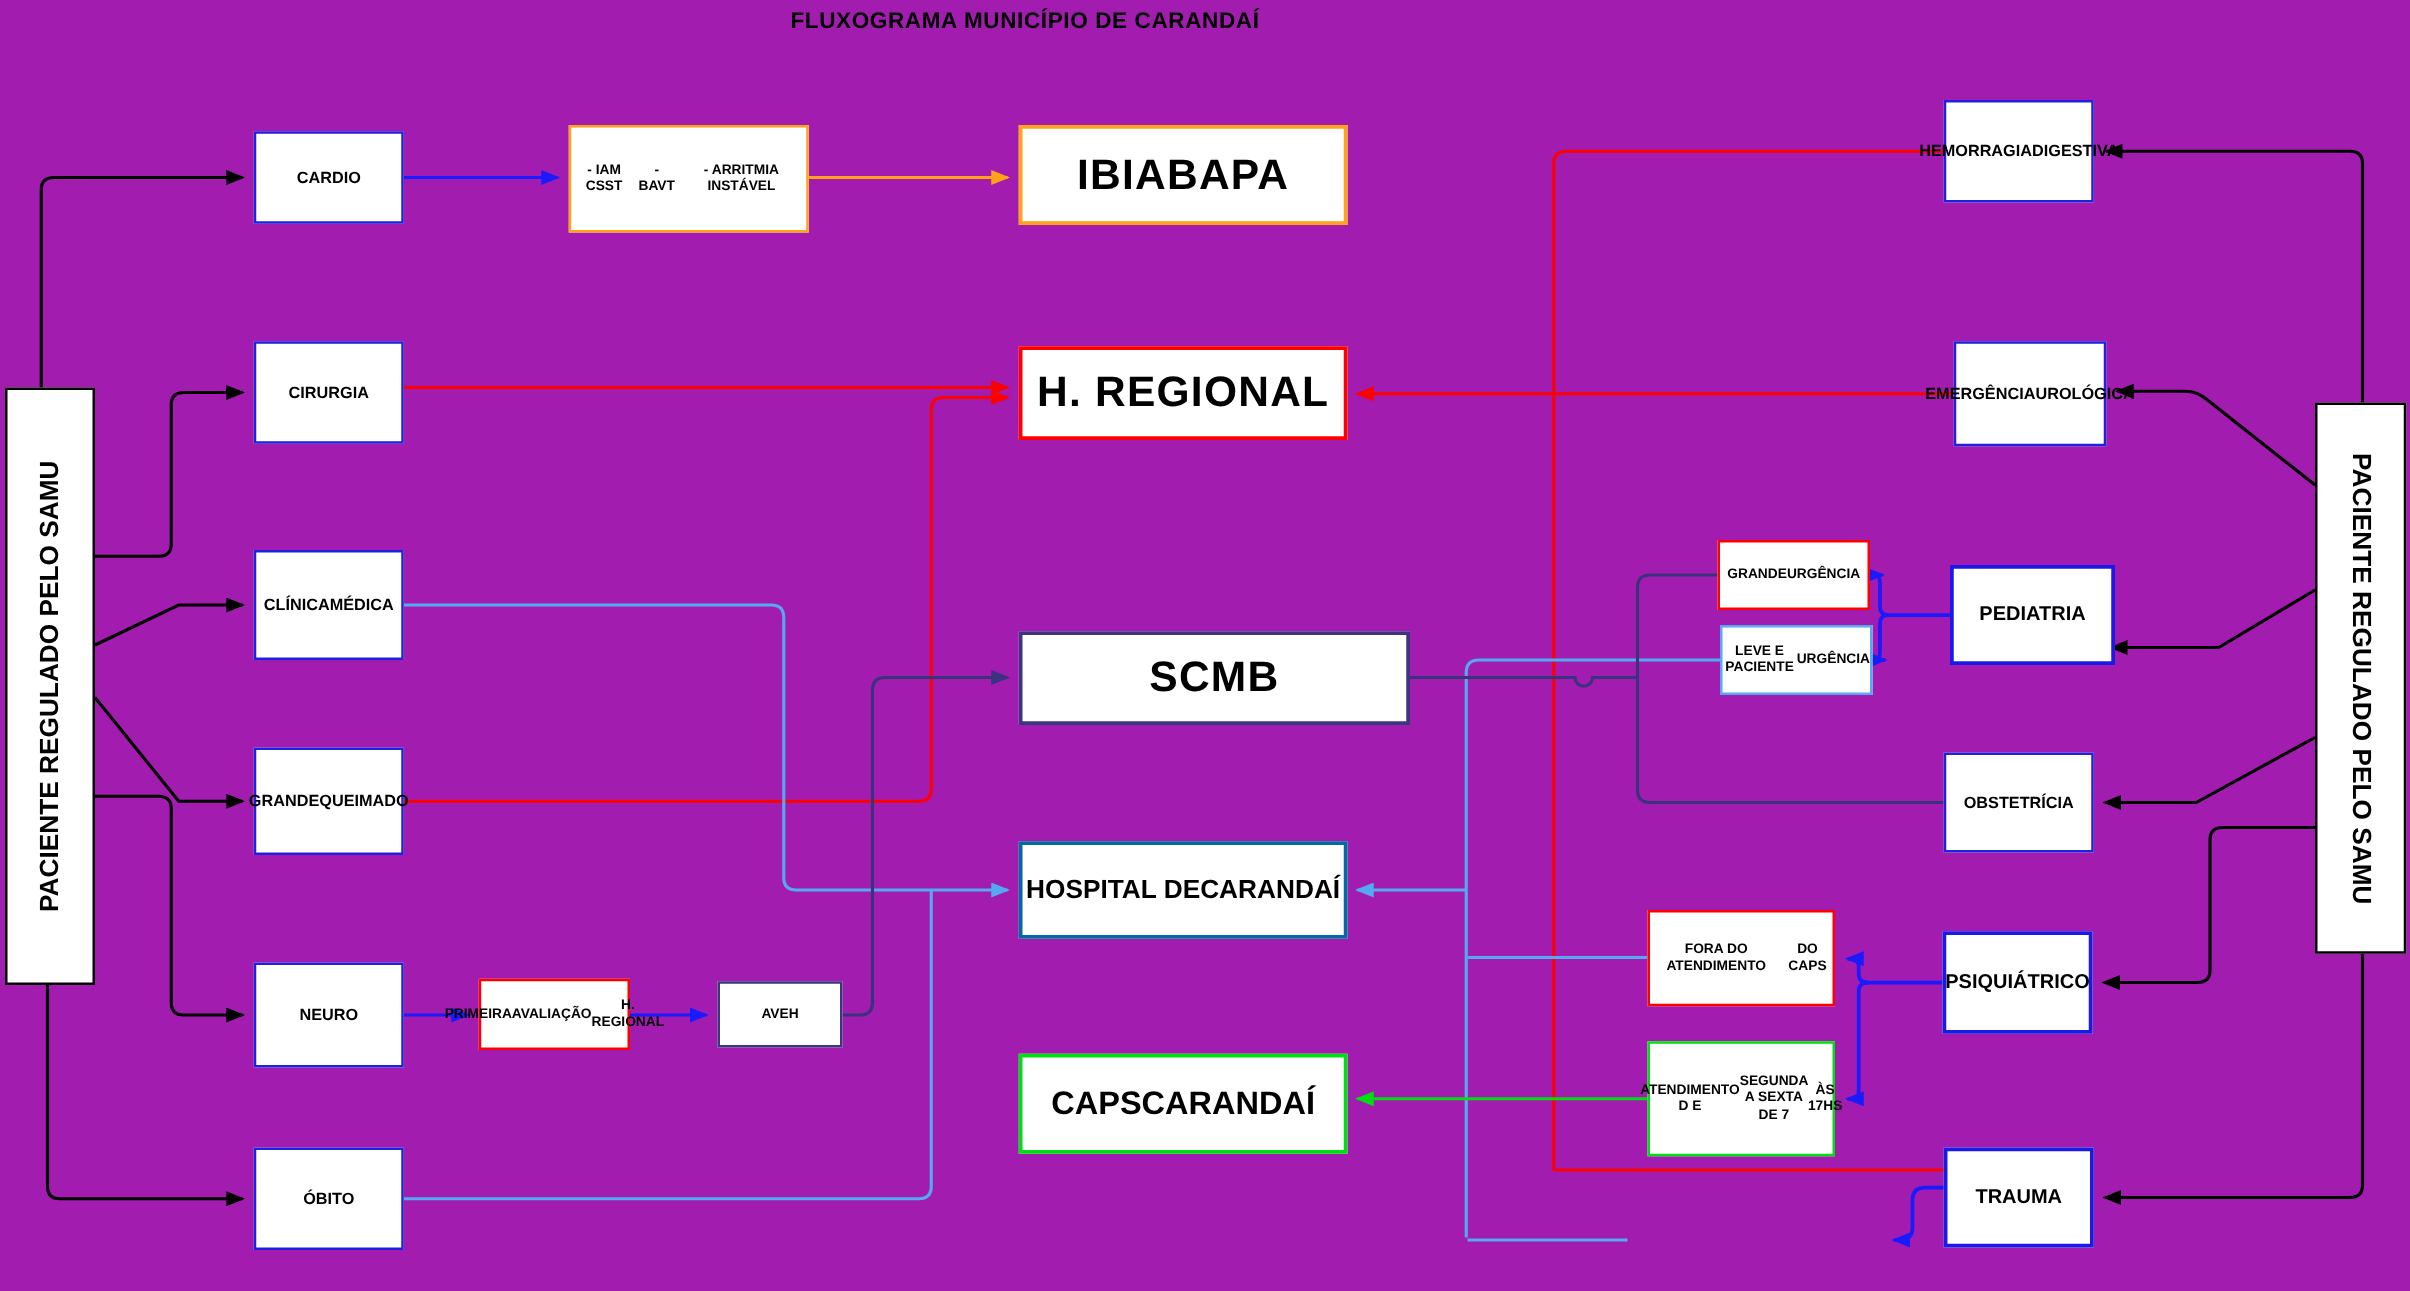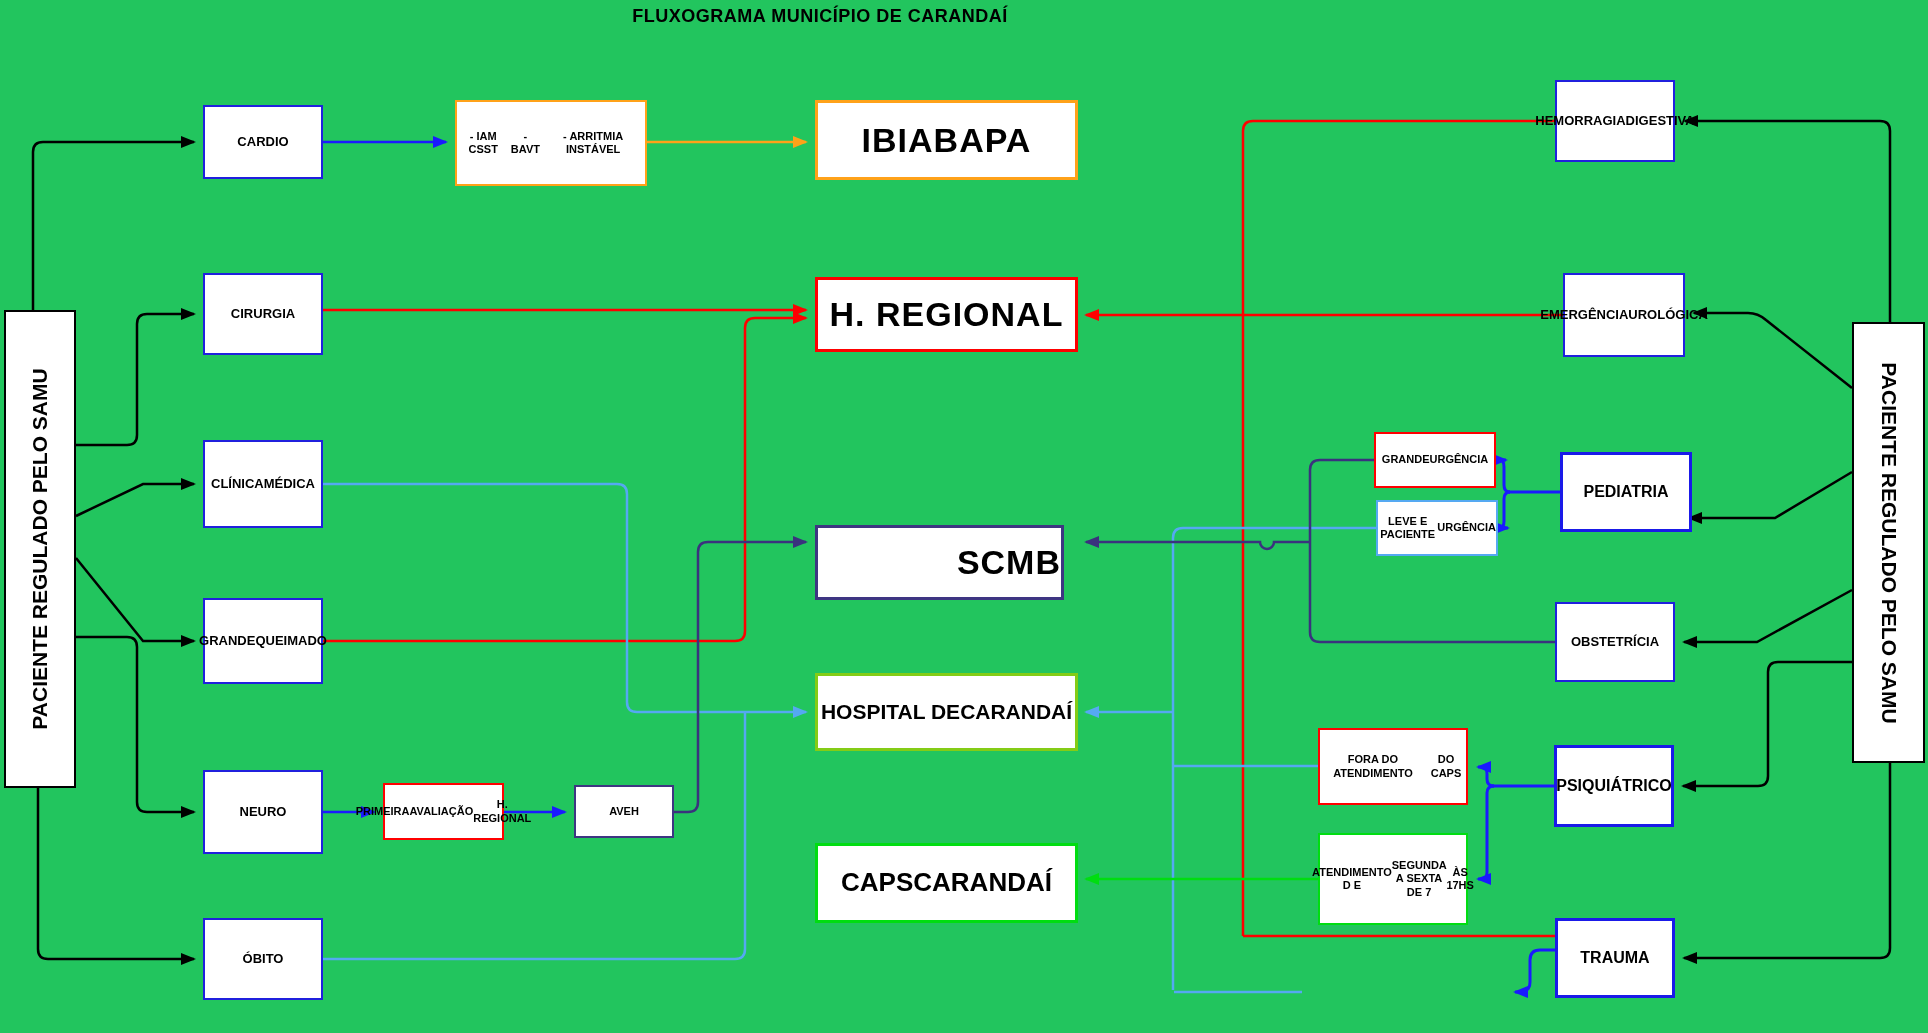--- a/index.html
+++ b/index.html
@@ -1,19 +1,19 @@
 <!DOCTYPE html>
 <html><head>
 <meta charset="utf-8">
 <style>
   html,body{margin:0;padding:0;background:#ffffff;}
   #canvas{
     position:relative;
     width:1928px;height:1033px;
-    background:#22c55e;
+    background:#a21caf;
     font-family:"Liberation Sans", sans-serif;
     overflow:hidden;
   }
   #edges{position:absolute;left:0;top:0;width:1928px;height:1033px;z-index:1;}
   .box{
     position:absolute;
     background:#ffffff;
     display:flex;flex-direction:row;
     align-items:center;justify-content:center;
     text-align:center;
@@ -25,21 +25,21 @@
   .box span{display:block;}
   .b-blue{border:2px solid #2020dd;}
   .b-blue-thick{border:3px solid #1a1ae8;}
   .b-red{border:2px solid #ff0000;}
   .b-red-big{border:3px solid #ff0000;}
   .b-orange{border:2px solid #ffa219;}
   .b-orange-big{border:3px solid #ffa219;}
   .b-purple{border:2px solid #3e3582;}
   .b-purple-big{border:3px solid #3e3582;}
   .b-lblue{border:2px solid #55a9f2;}
-  .b-lblue-big{border:3px solid #84cc16;text-align:right;}
+  .b-lblue-big{border:3px solid #0369a1;text-align:right;}
   .b-green{border:2px solid #00dd11;}
   .b-green-big{border:3px solid #00dd11;}
   .b-black{border:2px solid #000000;}
   .fs-tiny{font-size:11px;}
   .fs-med{font-size:13px;}
   .fs-node{font-size:16px;}
   .fs-big{font-size:34px;letter-spacing:1px;}
   .fs-hosp{font-size:21px;}
   .fs-caps{font-size:26px;}
   .vtext{position:absolute;white-space:nowrap;font-size:21px;font-weight:bold;
@@ -158,21 +158,21 @@
 
   <div class="box b-red-big fs-big" style="left:815px;top:277px;width:263px;height:75px;">
     <span>H. REGIONAL</span>
   </div>
 
   <div class="box b-blue fs-med" style="left:203px;top:440px;width:120px;height:88px;">
     <span>CLÍNICA</span>
     <span>MÉDICA</span>
   </div>
 
-  <div class="box b-purple-big fs-big" style="left:815px;top:525px;width:249px;height:75px;justify-content:flex-end;">
+  <div class="box b-purple-big fs-big" style="left:815px;top:505px;width:313px;height:75px;">
     <span>SCMB</span>
   </div>
 
   <div class="box b-blue fs-med" style="left:203px;top:598px;width:120px;height:86px;">
     <span>GRANDE</span>
     <span>QUEIMADO</span>
   </div>
 
   <div class="box b-lblue-big fs-hosp" style="left:815px;top:673px;width:263px;height:78px;">
     <span>HOSPITAL DE</span>

